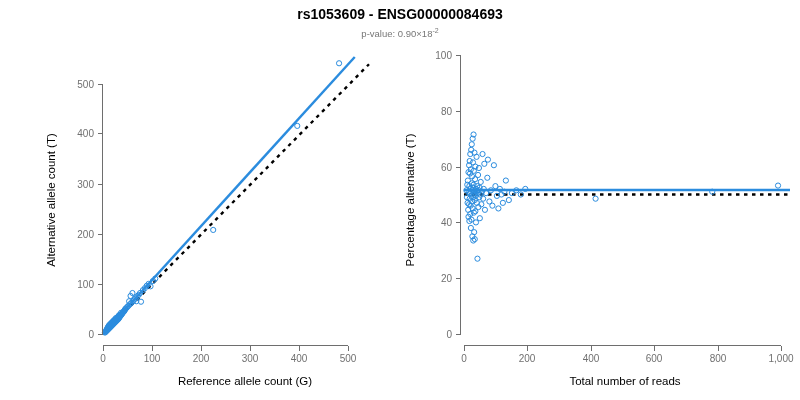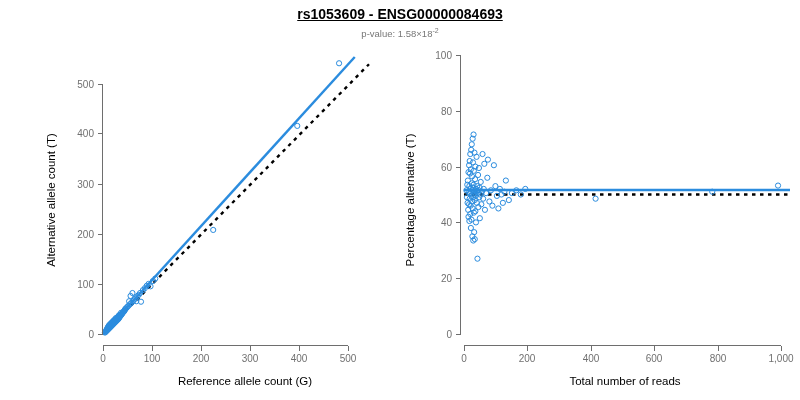--- a/index.html
+++ b/index.html
@@ -18,21 +18,20 @@
   #plot-title {
     position: absolute;
     top: 6px;
     left: 0;
     width: 800px;
     text-align: center;
     font-size: 14px;
     font-weight: bold;
     color: #000000;
     letter-spacing: 0px;
-    text-decoration: underline;
   }
   #plot-subtitle {
     position: absolute;
     top: 27px;
     left: 0;
     width: 800px;
     text-align: center;
     font-size: 9.5px;
     color: #777777;
   }
@@ -80,21 +79,21 @@
     stroke-linecap: butt;
   }
 </style>
 </head>
 <body>
 
 <div id="root">
 
   <div id="plot-title">rs1053609 - ENSG00000084693</div>
 
-  <div id="plot-subtitle"><span>p-value: 1.58</span><span>×</span><span>18</span><sup>-2</sup></div>
+  <div id="plot-subtitle"><span>p-value: 0.90</span><span>×</span><span>18</span><sup>-2</sup></div>
 
   <svg class="panel" id="panel-left" width="800" height="400">
       <defs>
         <clipPath id="panel-left-clip">
           <rect x="93" y="40" width="326" height="300"></rect>
         </clipPath>
       </defs>
       <g clip-path="url(#panel-left-clip)">
         <line x1="103" y1="334" x2="369" y2="64.22608695652173" class="refline"></line>
         <g>

